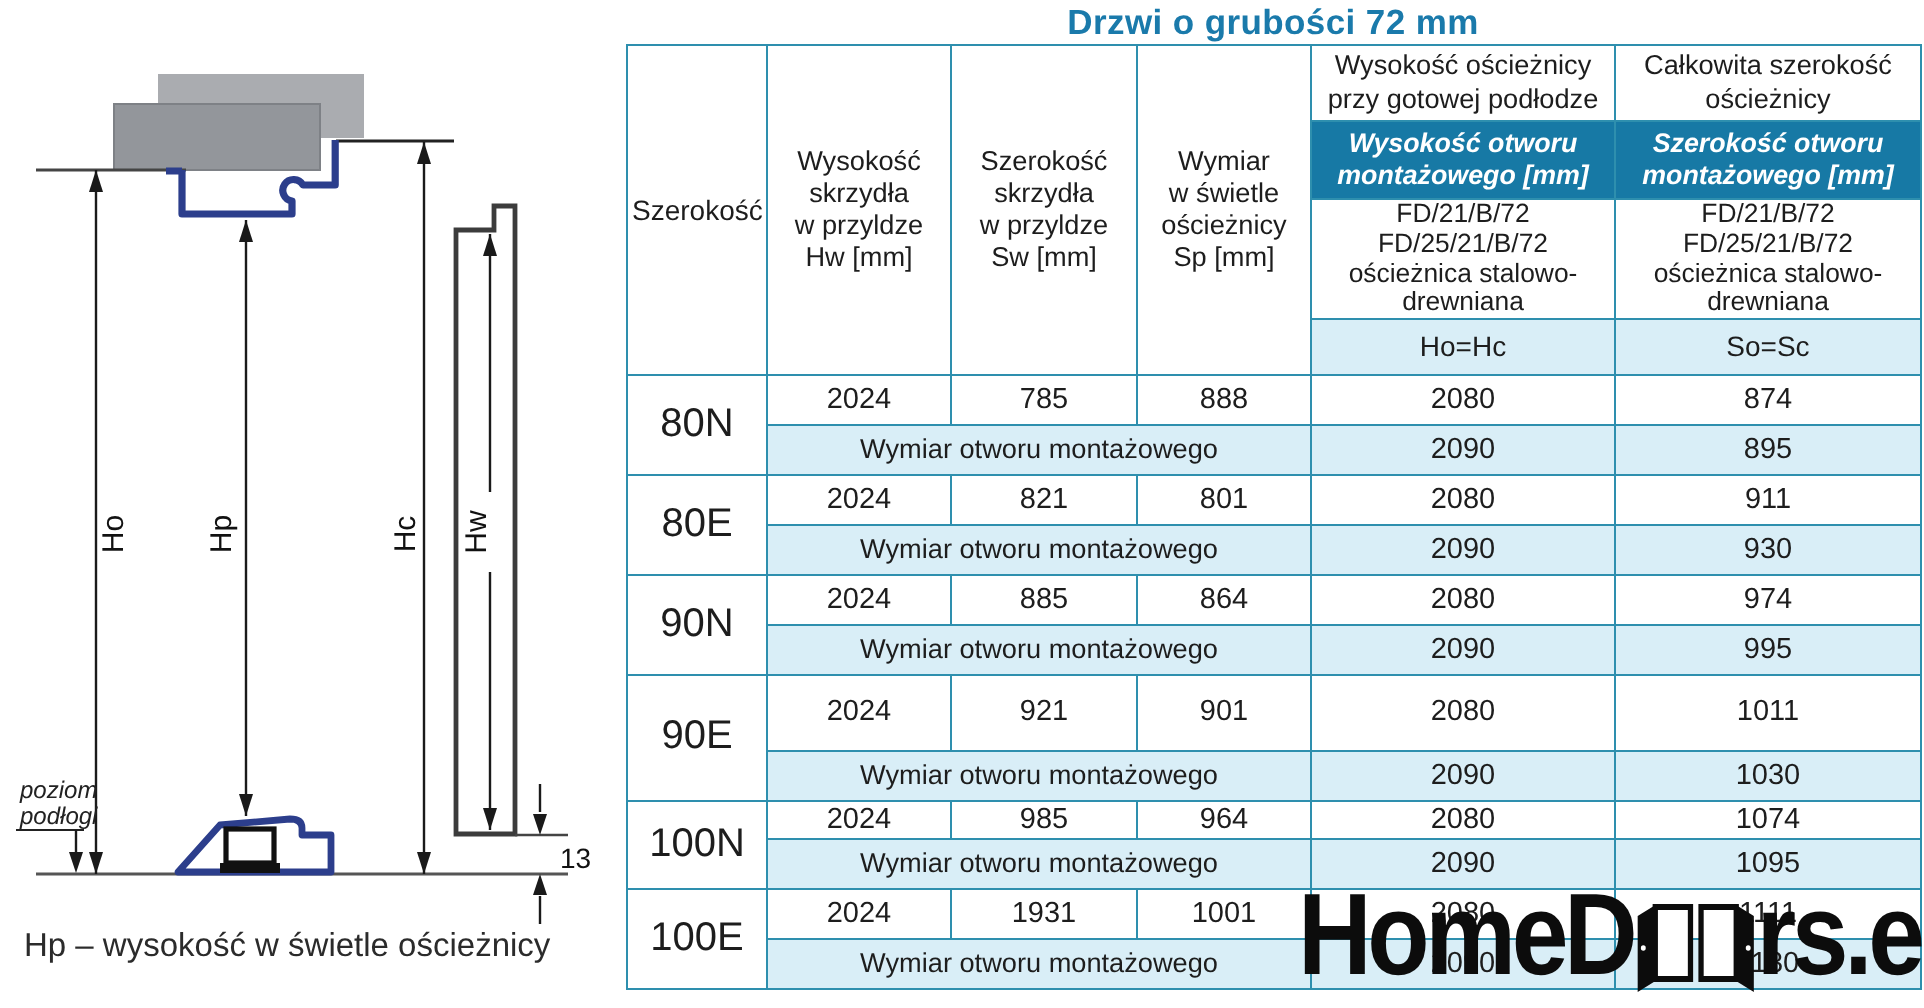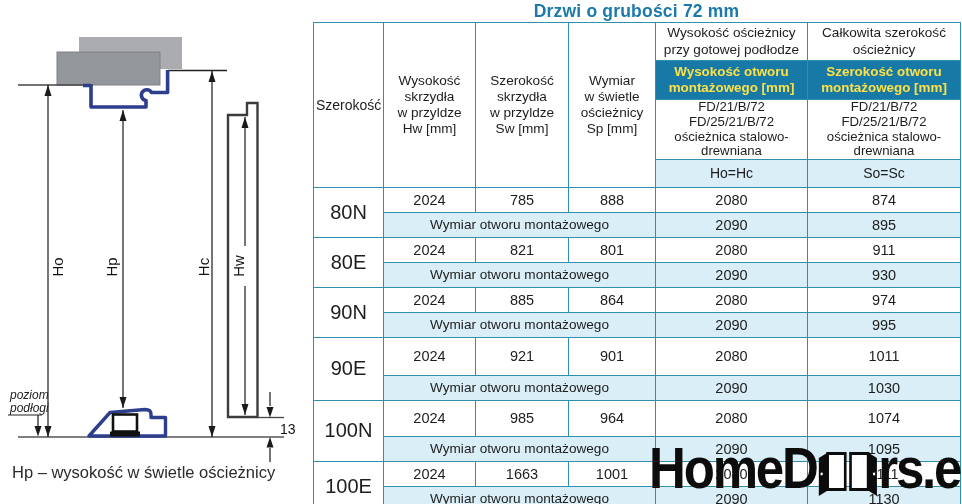--- a/index.html
+++ b/index.html
@@ -7,21 +7,21 @@
        font-family:"Liberation Sans", sans-serif;color:#1d1d1d;}
   
   .title{position:absolute;left:313px;top:1px;width:647px;text-align:center;
          font-size:17.5px;font-weight:bold;color:#1a7aab;letter-spacing:.2px;}
   
   .tblwrap{position:absolute;left:313px;top:22px;}
   table{border-collapse:collapse;table-layout:fixed;width:647px;}
   td,th{border:1.5px solid #2e8fae;padding:0 2px;text-align:center;
         vertical-align:middle;font-weight:normal;line-height:1.18;
         font-size:13.6px;color:#1d1d1d;white-space:pre-line;overflow:hidden;}
-  .band{background:#1779a5;color:#fde047;font-weight:600;font-size:13.4px;}
+  .band{background:#1779a5;color:#ffffff;font-weight:600;font-size:13.4px;font-style:italic;}
   .lt{background:#d9eef7;}
   .num{font-size:14.5px;white-space:nowrap;margin-top:44px;}
   .rowlabel{font-size:20px;background:#fff;}
   .frames{font-size:13.2px;line-height:1.12;}
   .sym{font-size:14px;}
   
   .wm{position:absolute;left:649px;top:439px;height:54px;display:flex;
       align-items:flex-end;transform:scaleX(.88);transform-origin:left bottom;
       white-space:nowrap;z-index:5;pointer-events:none;}
   .wm .txt{font-size:58px;font-weight:bold;letter-spacing:-2.5px;color:#0c0c0c;
@@ -194,38 +194,38 @@
     <td class="num">901</td>
     <td class="num">2080</td>
     <td class="num">1011</td>
   </tr>
   <tr style="height:25px">
     <td colspan="3" class="lt">Wymiar otworu montażowego</td>
     <td class="lt num">2090</td>
     <td class="lt num">1030</td>
   </tr>
 
-  <tr style="height:36px">
+  <tr style="height:19px">
     <th rowspan="2" class="rowlabel">100N</th>
     <td class="num">2024</td>
     <td class="num">985</td>
     <td class="num">964</td>
     <td class="num">2080</td>
     <td class="num">1074</td>
   </tr>
   <tr style="height:25px">
     <td colspan="3" class="lt">Wymiar otworu montażowego</td>
     <td class="lt num">2090</td>
     <td class="lt num">1095</td>
   </tr>
 
   <tr style="height:25px">
     <th rowspan="2" class="rowlabel">100E</th>
     <td class="num">2024</td>
-    <td class="num">1663</td>
+    <td class="num">1931</td>
     <td class="num">1001</td>
     <td class="num">2080</td>
     <td class="num">1111</td>
   </tr>
   <tr style="height:25px">
     <td colspan="3" class="lt">Wymiar otworu montażowego</td>
     <td class="lt num">2090</td>
     <td class="lt num">1130</td>
   </tr>
 </tbody>

